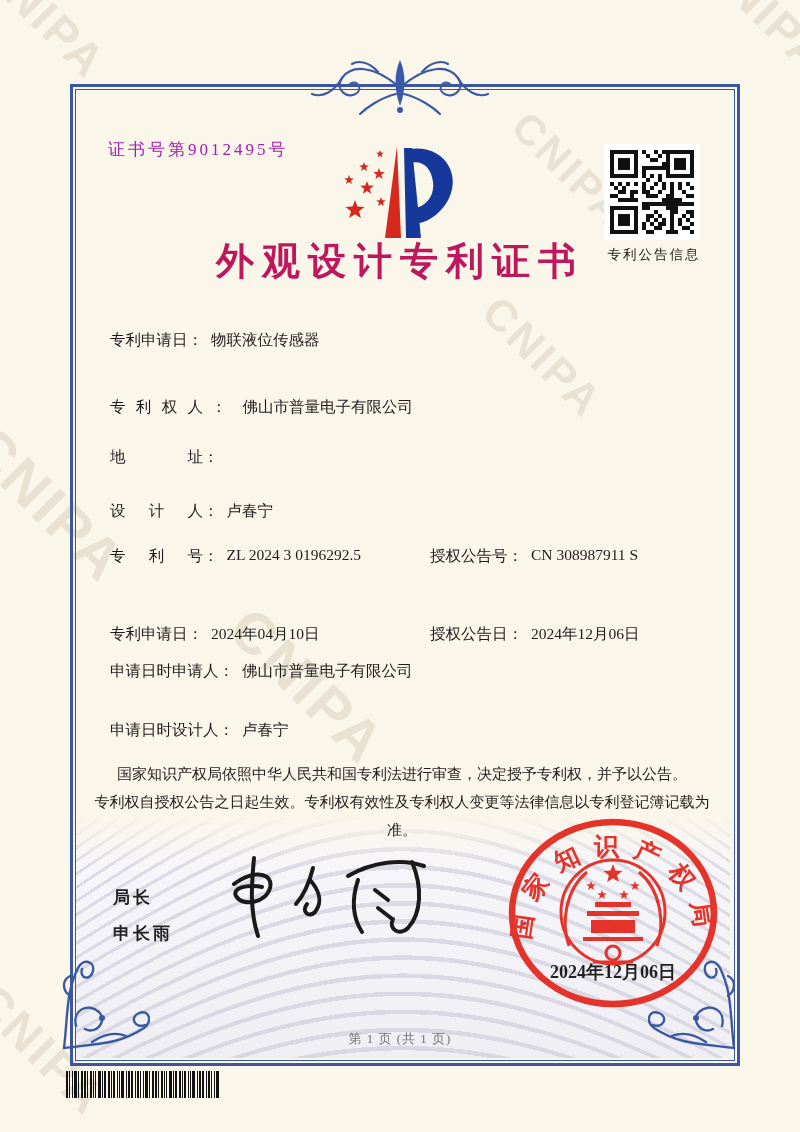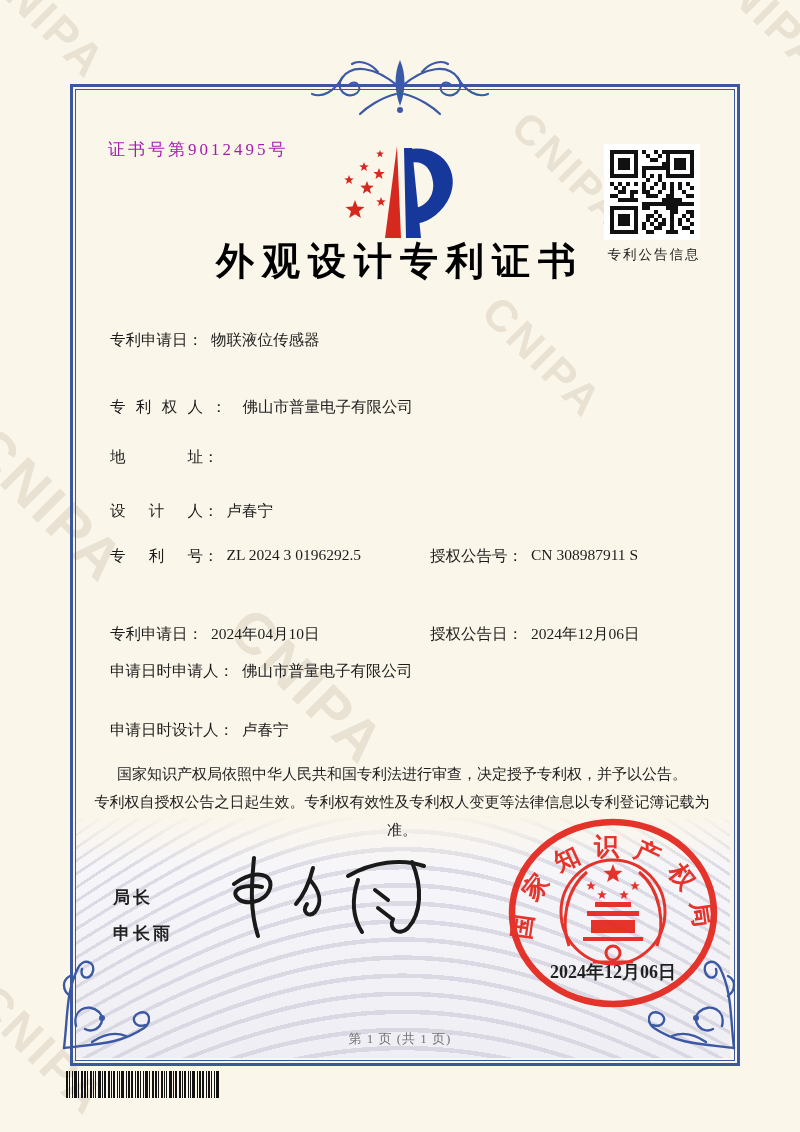--- a/index.html
+++ b/index.html
@@ -30,21 +30,21 @@
     letter-spacing:3px;}
 
   .logo{position:absolute;left:333px;top:136px;}
 
   .qr-box{position:absolute;left:604px;top:144px;width:96px;height:96px;background:#fff;
     display:flex;align-items:center;justify-content:center;}
   .qr-label{position:absolute;left:596px;top:246px;width:116px;text-align:center;
     font-size:13.5px;color:#1d1d1d;letter-spacing:2px;}
 
   .title{position:absolute;left:0;top:236px;width:800px;text-align:center;
-    font-size:38px;font-weight:bold;color:#000000;letter-spacing:8px;}
+    font-size:38px;font-weight:bold;color:#be185d;letter-spacing:8px;}
 
   .row{position:absolute;left:110px;font-size:15.5px;color:#1c1c1c;display:flex;}
   .lbl{display:inline-block;color:#1c1c1c;}
   .lbl-j{width:93px;text-align:justify;text-align-last:justify;}
   .colon{display:inline-block;margin-right:8px;}
   .val{display:inline-block;}
   .val-wrap{width:462px;line-height:25px;}
   .grp2{position:absolute;left:320px;top:0;display:flex;}
 
   .statement{position:absolute;left:80px;top:760px;width:644px;text-align:center;

